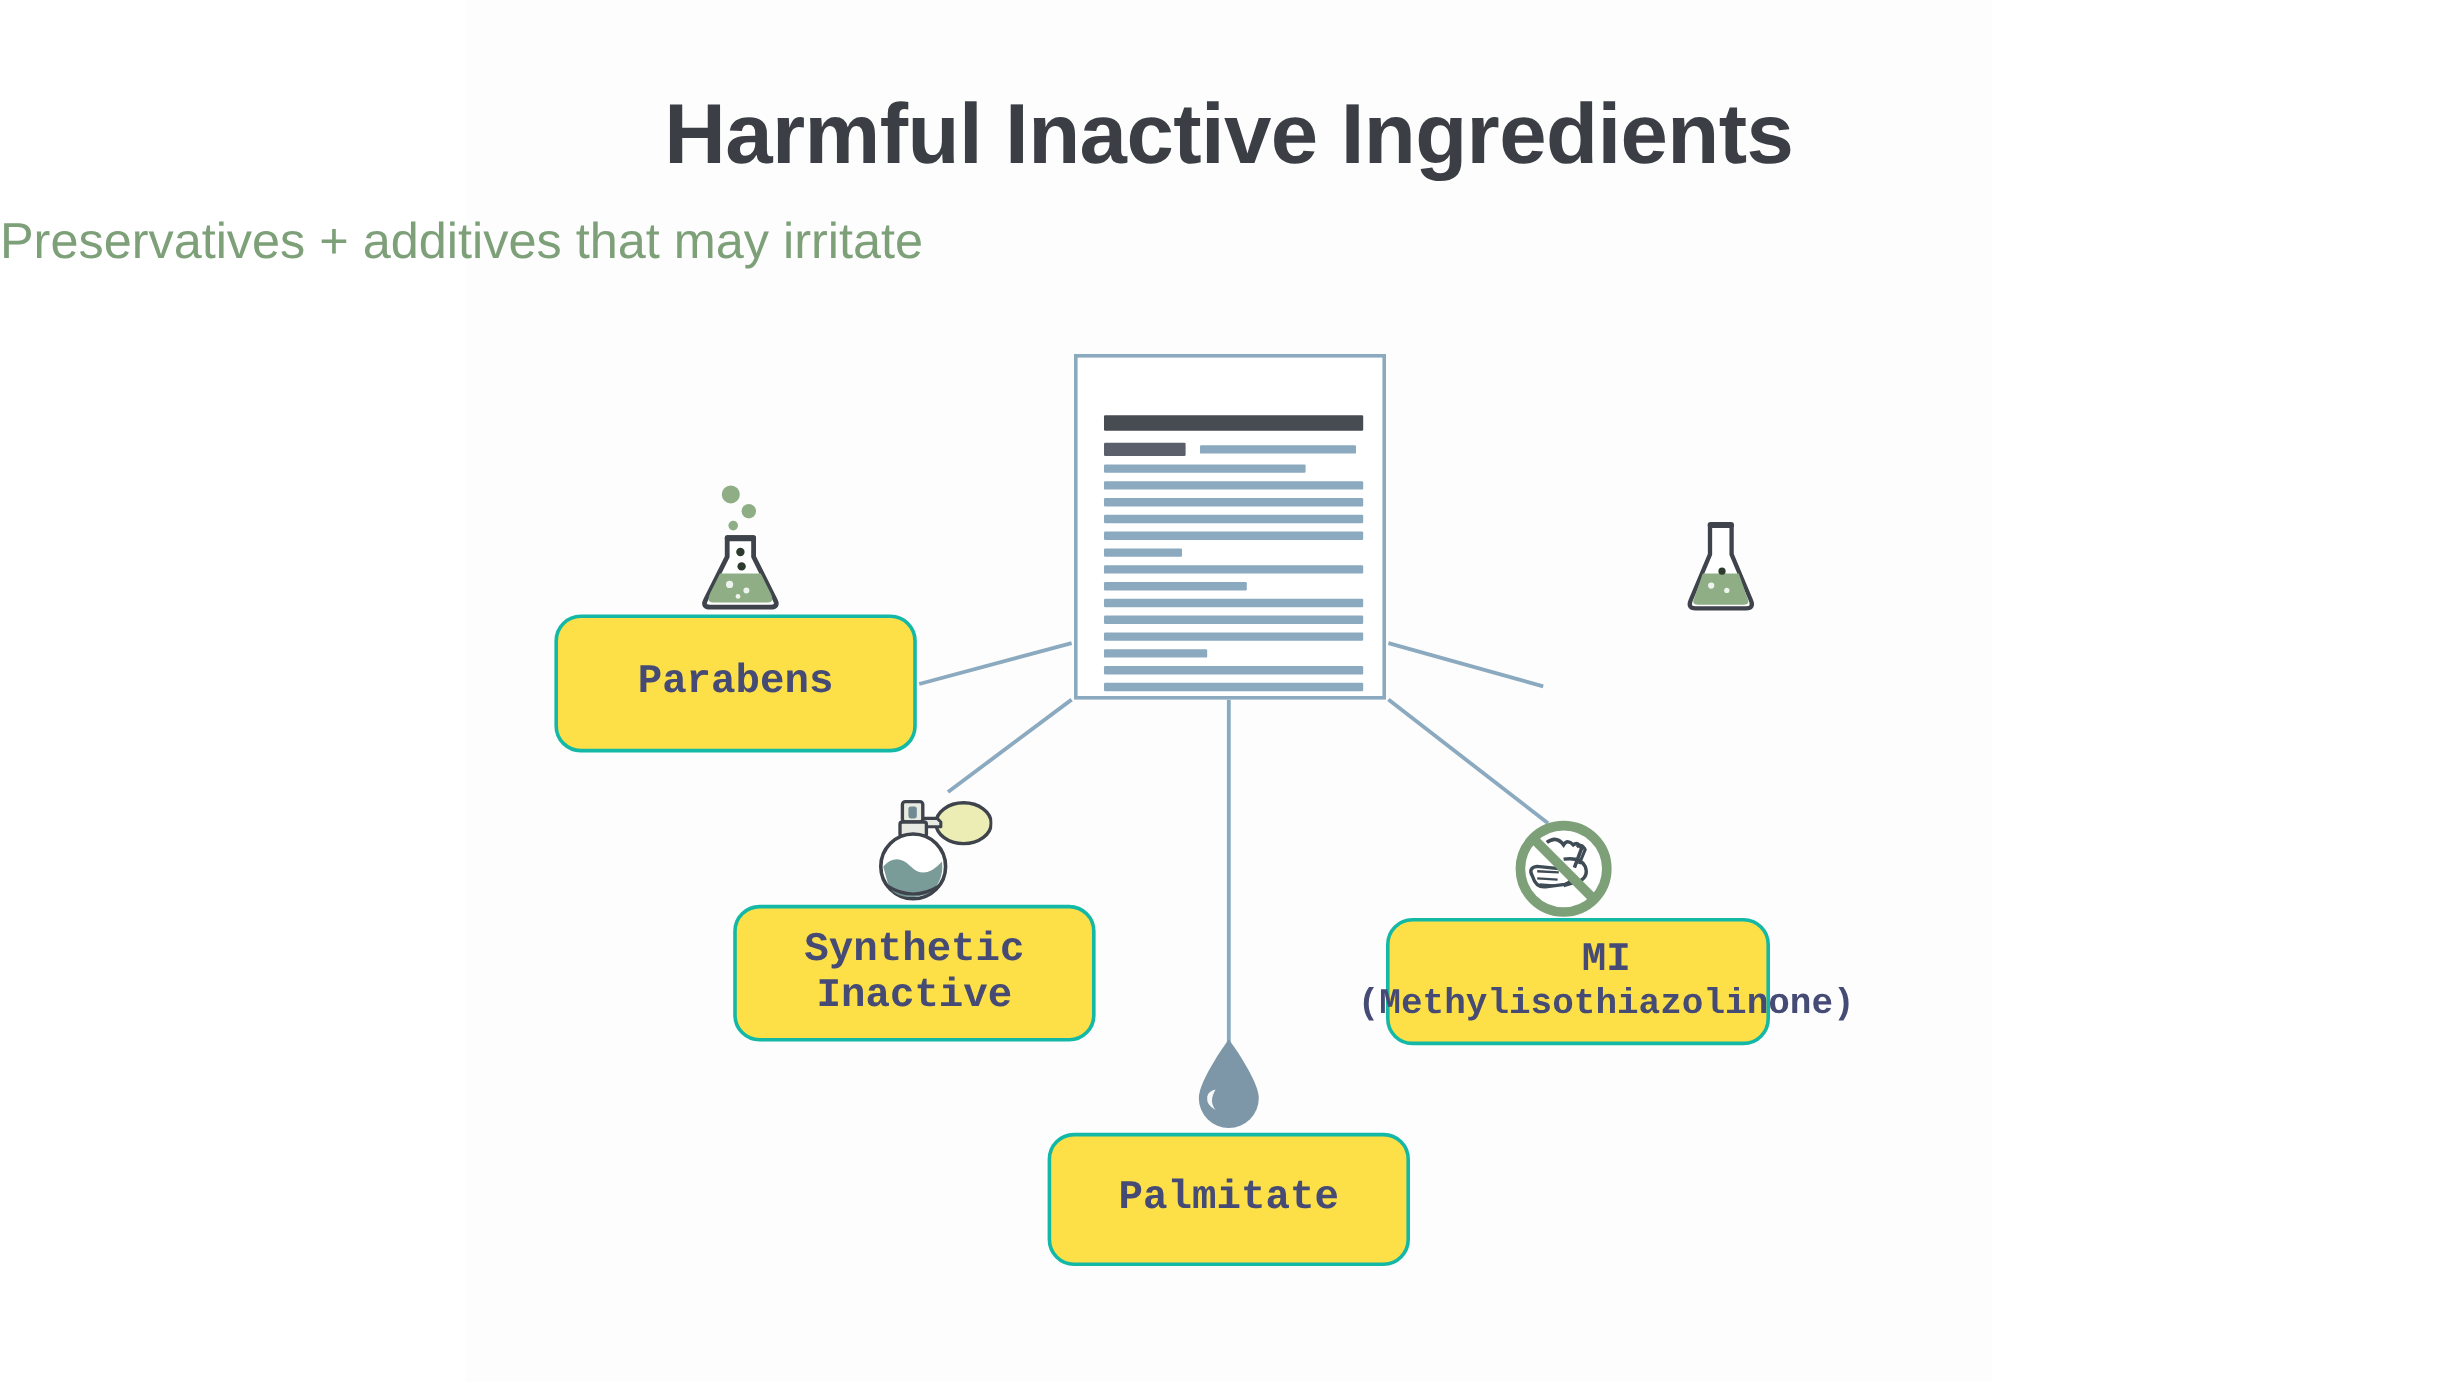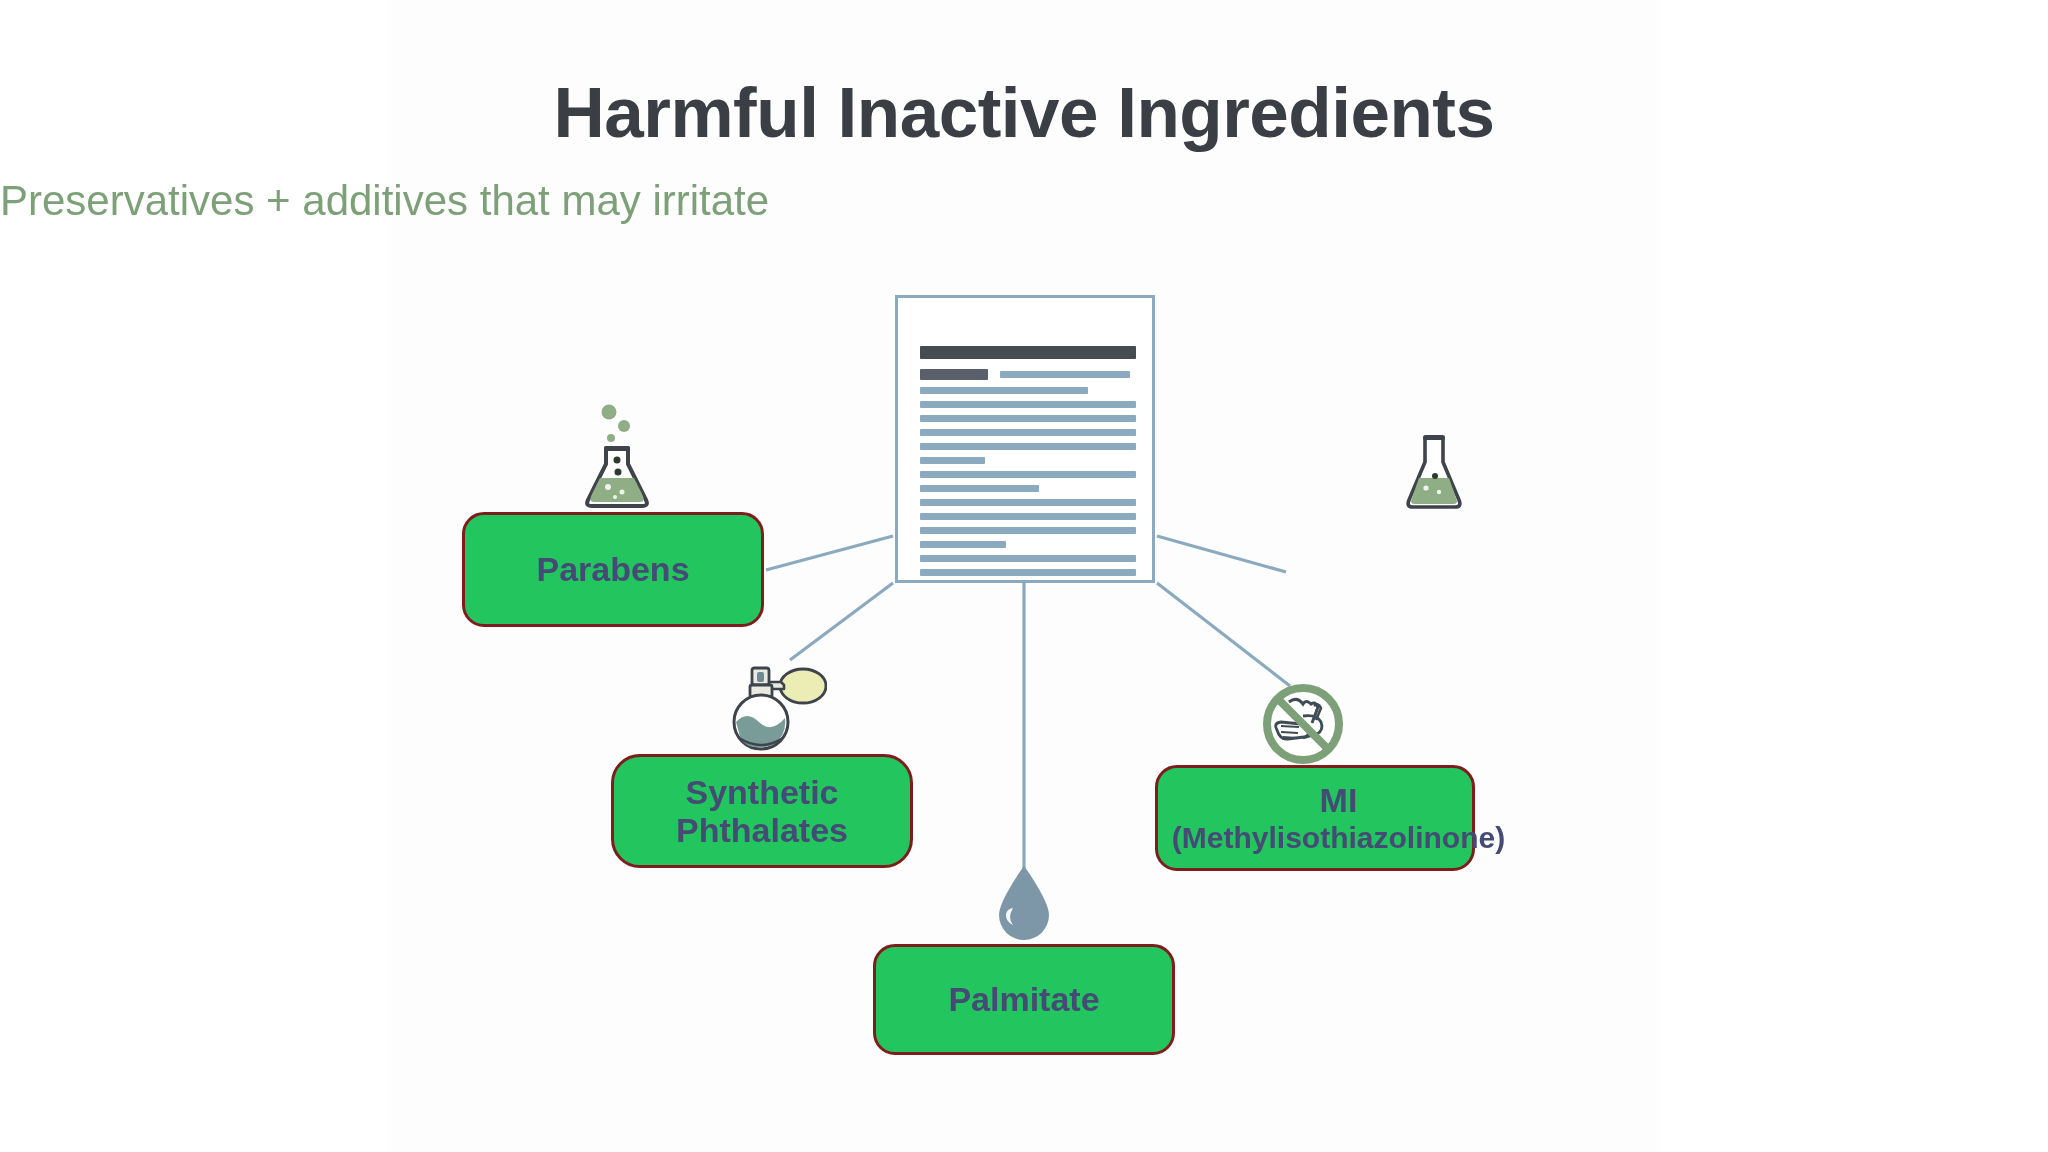--- a/index.html
+++ b/index.html
@@ -109,43 +109,44 @@
     align-items: center;
     margin-bottom: 7px;
   }
   .dline-row .dline { margin-bottom: 0; }
   .dline-row .gap { width: 12px; flex: none; }
 
   
   .node-box {
     position: absolute;
     box-sizing: border-box;
-    background: #22c55e;
-    border: 3px solid #7f1d1d;
+    background: #fde047;
+    border: 3px solid #14b8a6;
     border-radius: 22px;
     display: flex;
     flex-direction: column;
     align-items: center;
     justify-content: center;
     color: #454b75;
     font-weight: bold;
     line-height: 1.12;
     text-align: center;
+    font-family: Liberation Mono, monospace;
   }
   .node-label { font-size: 34px; }
   .node-sub   { font-size: 30px; margin-top: 2px; }
 
   #box-parabens {
     left: 462px; top: 512px; width: 302px; height: 115px;
   }
   #box-retinyl {
     left: 1288px; top: 518px; width: 297px; height: 110px;
   }
   #box-fragrance {
-    left: 611px; top: 754px; width: 302px; height: 114px; border-radius: 29px;
+    left: 611px; top: 754px; width: 302px; height: 114px;
   }
   #box-mi {
     left: 1155px; top: 765px; width: 320px; height: 106px; padding-left: 47px;
   }
   #box-phthalates {
     left: 873px; top: 944px; width: 302px; height: 111px;
   }
 
   
   .icon-wrap { position: absolute; }
@@ -257,21 +258,21 @@
     </svg>
   </div>
 
   <div class="node-box" id="box-parabens">
     <div class="node-label">Parabens</div>
   </div>
 
 
   <div class="node-box" id="box-fragrance">
     <div class="node-label">Synthetic</div>
-    <div class="node-label">Phthalates</div>
+    <div class="node-label">Inactive</div>
   </div>
 
   <div class="node-box" id="box-mi">
     <div class="node-label">MI</div>
     <div class="node-sub">(Methylisothiazolinone)</div>
   </div>
 
   <div class="node-box" id="box-phthalates">
     <div class="node-label">Palmitate</div>
   </div>

